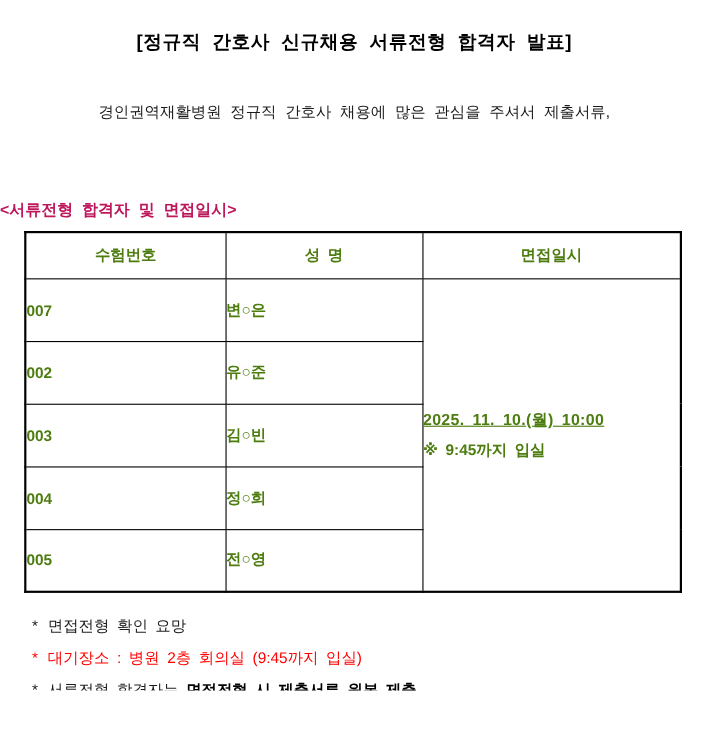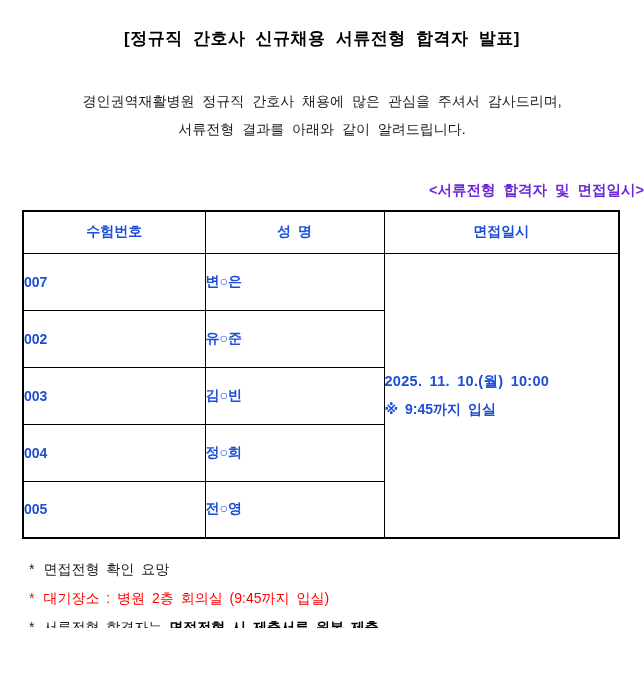--- a/index.html
+++ b/index.html
@@ -38,53 +38,54 @@
   }
   .intro p {
     line-height: 16px;
     margin-bottom: 12px;
   }
   .caption {
     position: absolute;
     top: 181px;
     left: 0;
     width: 100%;
-    text-align: right;
+    text-align: left;
     font-size: 14.5px;
     font-weight: bold;
-    color: #6d28d9;
+    color: #be185d;
     word-spacing: 4px;
   }
   table.results {
     position: absolute;
     top: 210px;
     left: 22px;
     width: 596px;
     border-collapse: collapse;
     table-layout: fixed;
     border: 2px solid #000000;
   }
   table.results col.c1 { width: 182px; }
   table.results col.c2 { width: 179px; }
   table.results col.c3 { width: 235px; }
   table.results th,
   table.results td {
     border: 1.5px solid #000000;
     vertical-align: middle;
     font-size: 14px;
     font-weight: bold;
-    color: #1d4ed8;
+    color: #4d7c0f;
     word-spacing: 3px;
   }
   table.results thead tr { height: 42px; }
   table.results tbody tr { height: 57px; }
   .interview-cell .date-line {
     font-size: 14.5px;
     margin-bottom: 10px;
     letter-spacing: 0.3px;
+    text-decoration: underline;
   }
   .interview-cell .entry-line {
     font-size: 14px;
   }
   .notes {
     position: absolute;
     top: 560px;
     left: 29px;
     font-size: 14px;
     color: #1a1a1a;
@@ -109,22 +110,21 @@
   }
 </style>
 </head>
 <body>
 
 <div class="doc">
 
   <div class="title">[정규직 간호사 신규채용 서류전형 합격자 발표]</div>
 
   <div class="intro">
-    <p>경인권역재활병원 정규직 간호사 채용에 많은 관심을 주셔서 감사드리며,</p>
-    <p>서류전형 결과를 아래와 같이 알려드립니다.</p>
+    <p>경인권역재활병원 정규직 간호사 채용에 많은 관심을 주셔서 제출서류,</p>
   </div>
 
   <div class="caption">&lt;서류전형 합격자 및 면접일시&gt;</div>
 
   <table class="results">
     <colgroup>
         <col class="c1">
         <col class="c2">
         <col class="c3">
       </colgroup>

